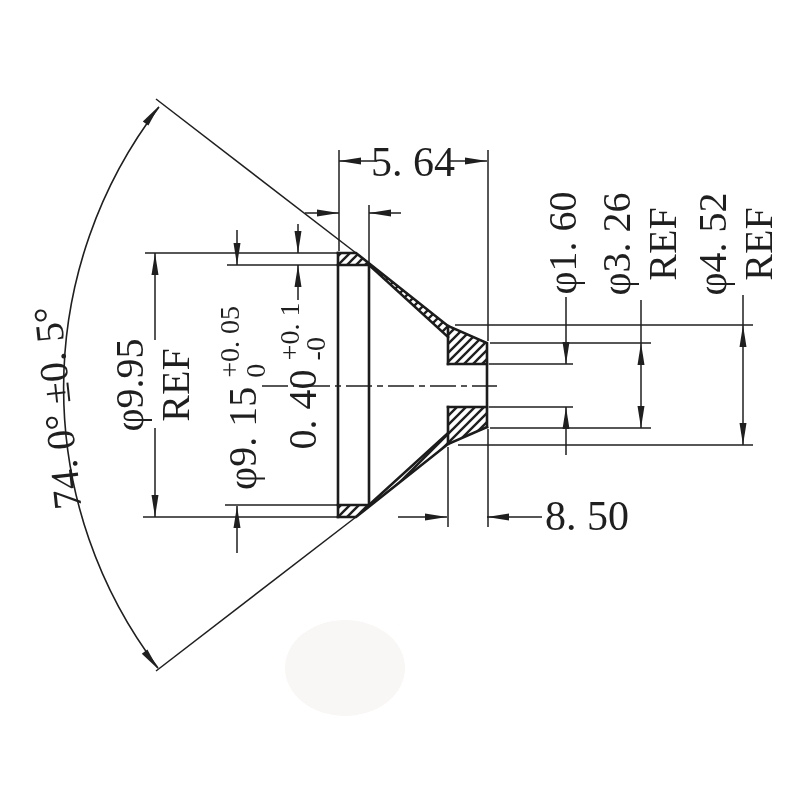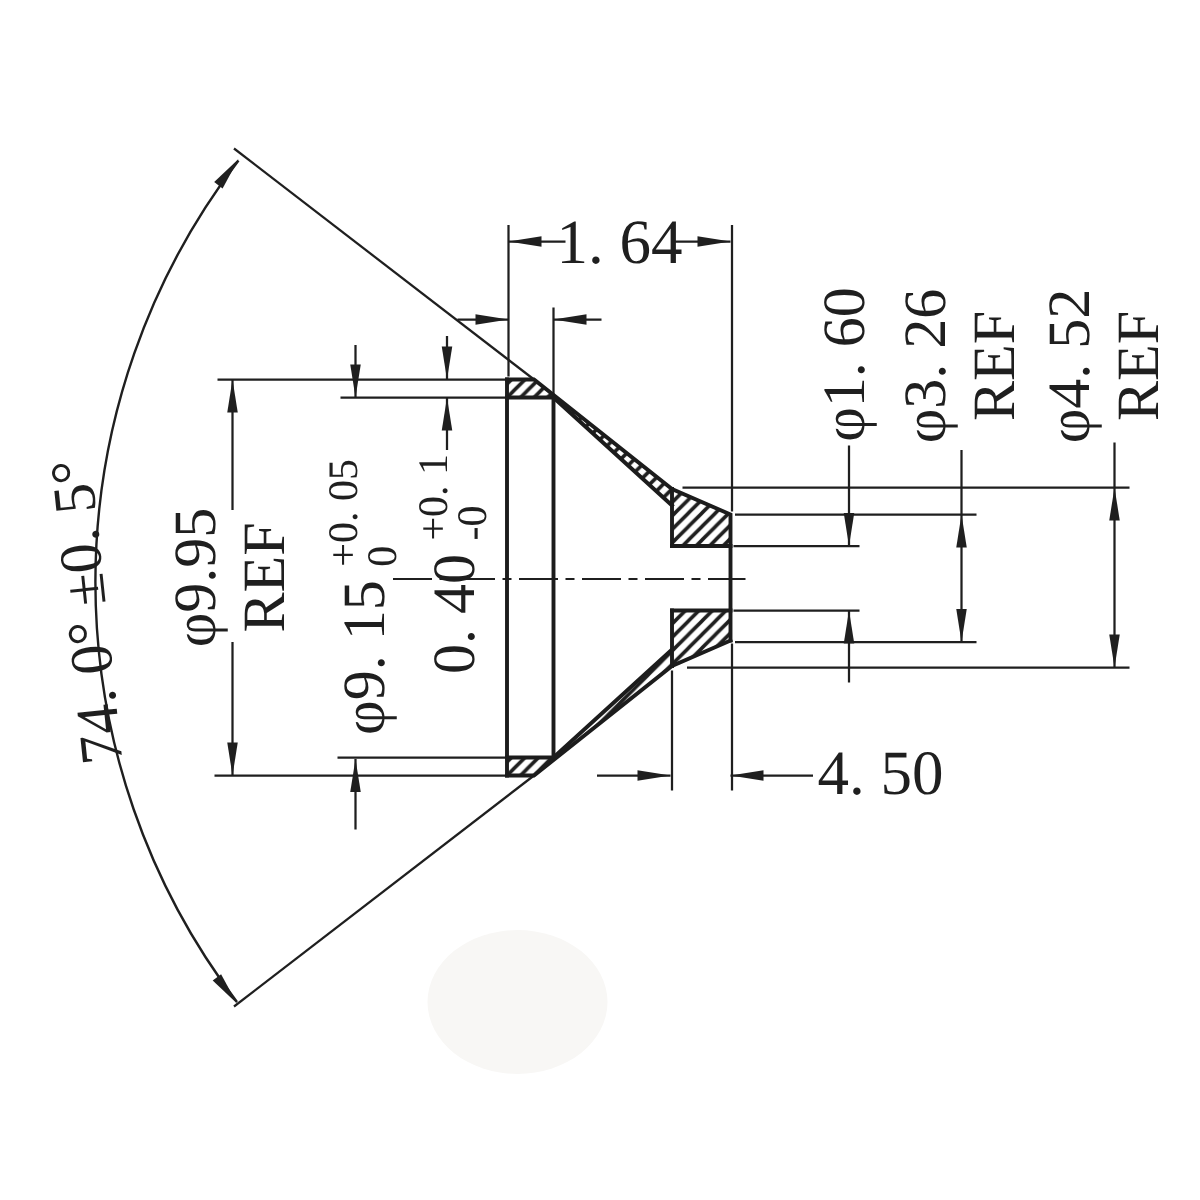--- a/index.html
+++ b/index.html
@@ -114,24 +114,24 @@
       <path d="M338,265 H369 V505 H338"></path>
       <path d="M369,265 L448,337"></path>
       <path d="M369,505 L448,433"></path>
       <path d="M448,326 V364 M448,407 V444"></path>
       <path d="M448,364 H487 M448,407 H487"></path>
     </g>
   </svg>
 
   <div class="dimtext rot96" style="left:58px; top:408px;">74. 0°  ±0. 5°</div>
 
-  <div class="dimtext" style="left:413px; top:162px;">1. 64</div>
+  <div class="dimtext" style="left:413px; top:162px;">5. 64</div>
 
 
-  <div class="dimtext" style="left:587px; top:516px;">4. 50</div>
+  <div class="dimtext" style="left:587px; top:516px;">8. 50</div>
 
   <div class="dimtext rot twoline" style="left:153px; top:385px;">
     <span class="refline">φ9.95</span>
     <span class="refline">REF</span>
   </div>
 
   <div class="dimtext rot withtol" style="left:243px; top:398px;">
     <span>φ9. 15</span>
     <span class="tolstack">
       <span>+0. 05</span>

